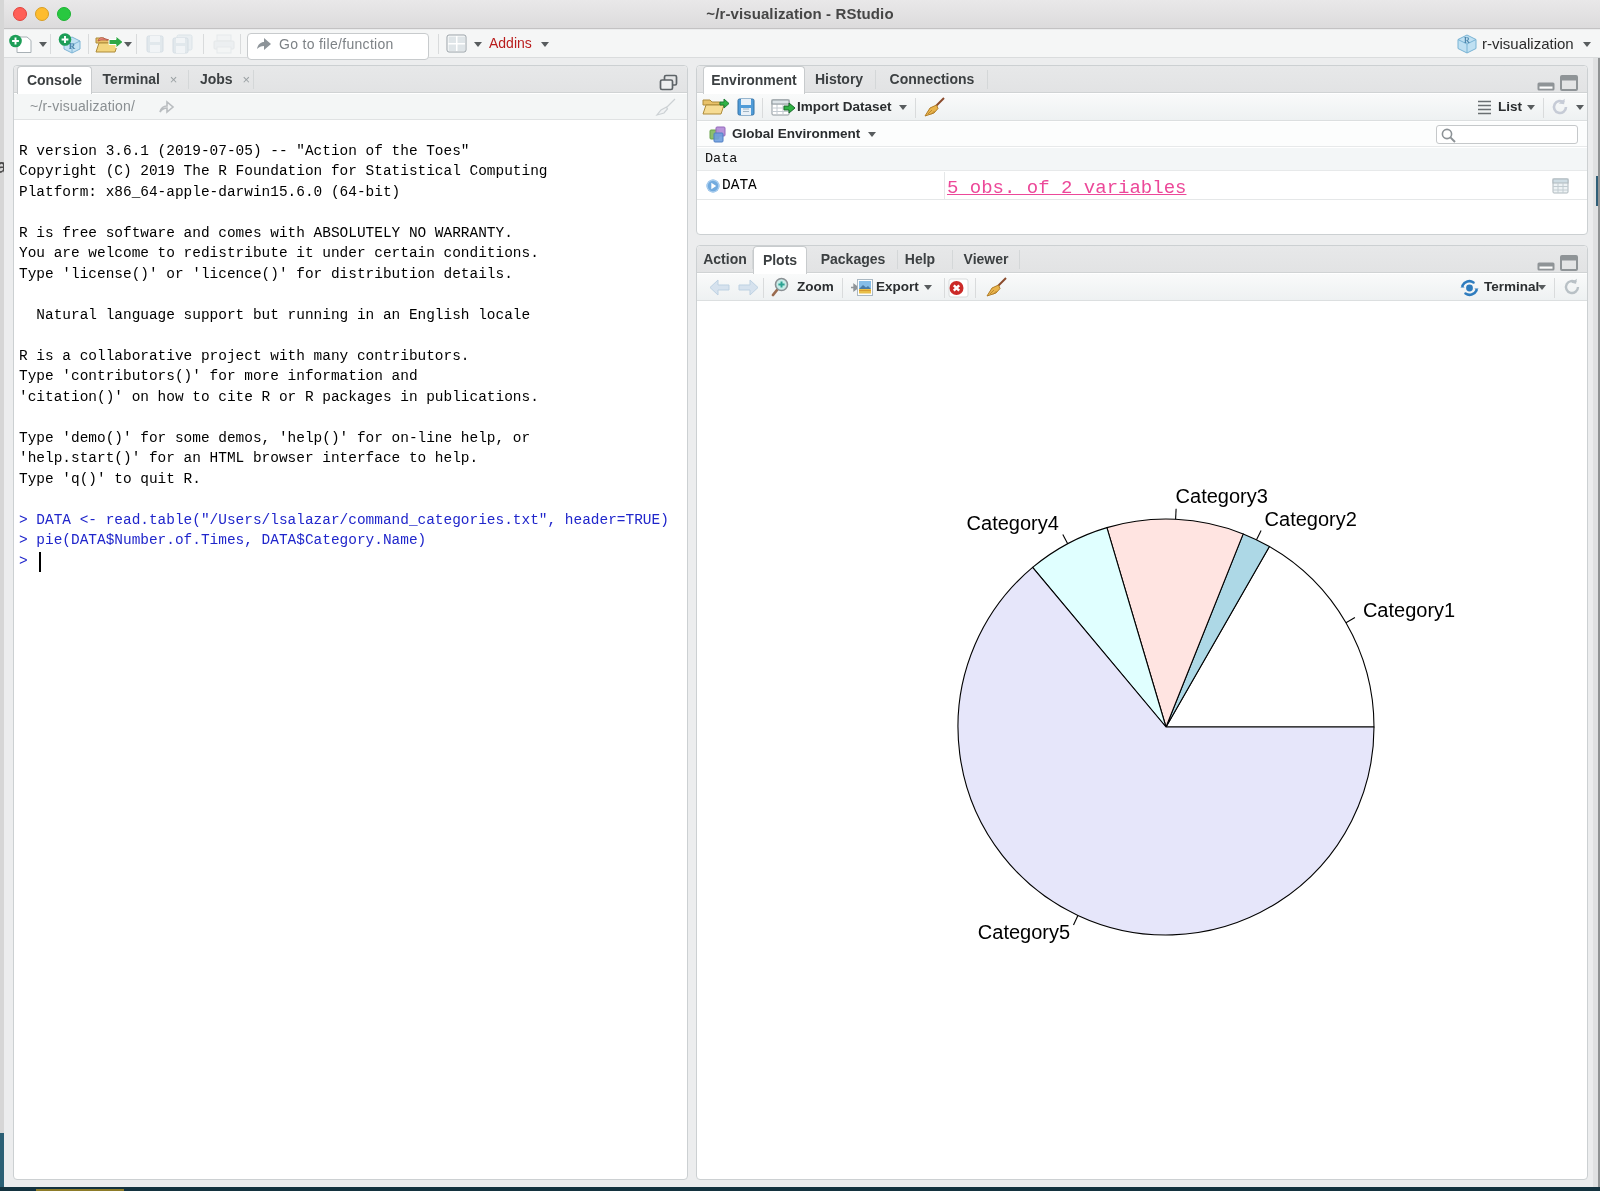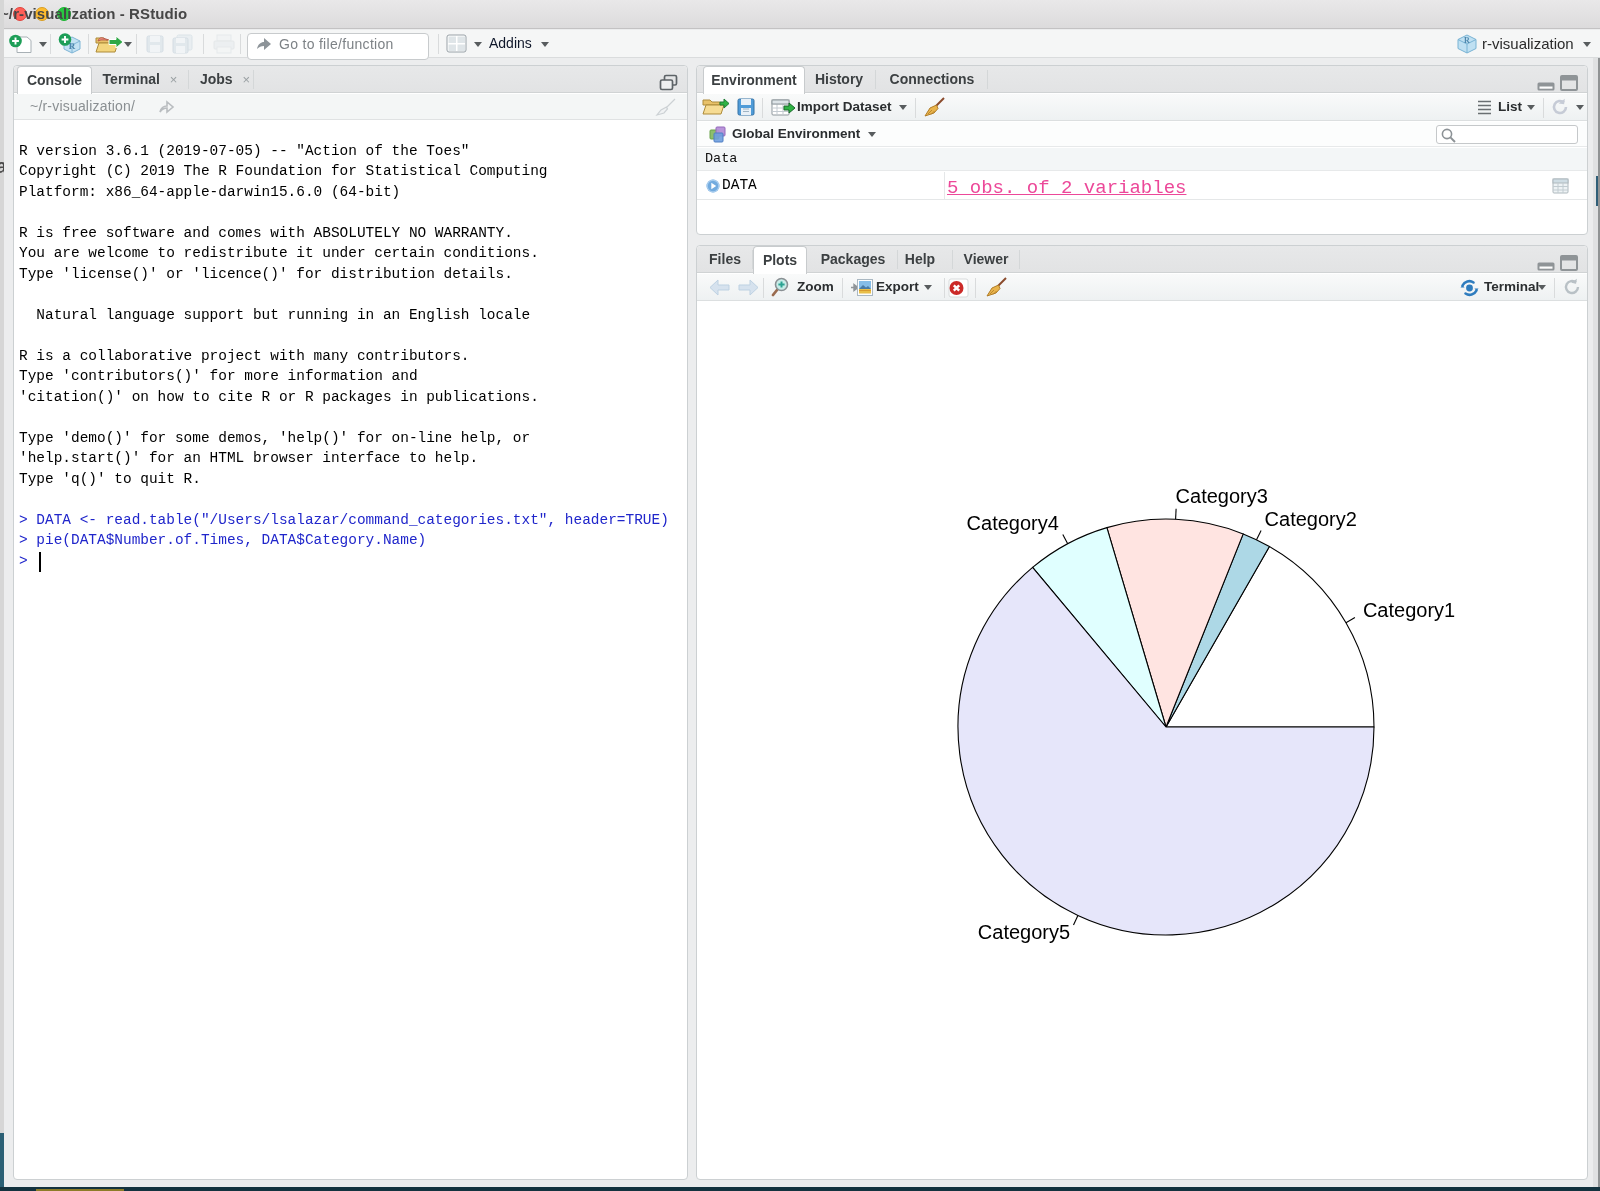--- a/index.html
+++ b/index.html
@@ -2,21 +2,21 @@
 <html><head>
 <meta charset="utf-8">
 <style>
 * { margin:0; padding:0; box-sizing:border-box; }
 html,body { width:1600px; height:1191px; overflow:hidden; }
 body { position:relative; font-family:"Liberation Sans", sans-serif; background:#e2e3e4; }
 .abs { position:absolute; }
 #win { position:absolute; left:0; top:0; width:1600px; height:1187px; background:#ecedee; border-radius:0 0 6px 6px; }
 #titlebar { position:absolute; left:0; top:0; width:100%; height:29px; background:linear-gradient(#e9e8e9, #dcdbdc); border-bottom:1px solid #c3c2c3; }
 .tl { position:absolute; top:7px; width:14px; height:14px; border-radius:50%; }
-#title { position:absolute; top:5px; left:0; width:100%; text-align:left; font-size:15px; font-weight:bold; color:#464646; letter-spacing:0.1px; }
+#title { position:absolute; top:5px; left:0; width:100%; text-align:center; font-size:15px; font-weight:bold; color:#464646; letter-spacing:0.1px; }
 #toolbar { position:absolute; left:0; top:30px; width:100%; height:28px; background:#f5f6f6; border-bottom:1px solid #dadcdd; }
 .tsep { position:absolute; top:4px; width:1px; height:20px; background:#d9dbdc; }
 
 .pane { position:absolute; background:#fff; border:1px solid #ccd0d2; border-radius:4px; }
 .tabstrip { position:absolute; left:0; top:0; width:100%; height:27px; background:linear-gradient(#e7e8e9,#e2e3e4); border-bottom:1px solid #d0d3d4; border-radius:4px 4px 0 0; }
 .tab { position:absolute; top:0; height:27px; font-size:14px; font-weight:bold; color:#3c4042; line-height:26px; text-align:center; }
 .tab.active { background:#fff; border-left:1px solid #c8cbcd; border-right:1px solid #c8cbcd; border-top:1px solid #c8cbcd; border-radius:4px 4px 0 0; height:28px; }
 .tab .x { font-weight:normal; color:#9aa0a3; font-size:13px; margin-left:6px; }
 .ptool { position:absolute; left:0; width:100%; background:linear-gradient(#f9fafa,#eef1f2); border-bottom:1px solid #dcdfe0; }
 .tbtxt { font-size:13.5px; font-weight:bold; color:#2b2e30; }
@@ -105,21 +105,21 @@
     <div class="tsep" style="left:438px;"></div>
     
     <svg class="abs" style="left:446px;top:4px;" width="21" height="19" viewBox="0 0 21 19">
       <rect x="1" y="1" width="19" height="17" rx="2" fill="#fff" stroke="#98a1a7"></rect>
       <rect x="2.5" y="2.5" width="7.5" height="6.5" fill="#dfe5e8"></rect>
       <rect x="11.5" y="2.5" width="7.5" height="6.5" fill="#dfe5e8"></rect>
       <rect x="2.5" y="10.5" width="7.5" height="6.5" fill="#dfe5e8"></rect>
       <rect x="11.5" y="10.5" width="7.5" height="6.5" fill="#dfe5e8"></rect>
     </svg>
     <div class="caret abs" style="left:474px;top:12px;"></div>
-    <div class="abs" style="left:489px;top:5px;font-size:14px;color:#0f172a;">Addins</div>
+    <div class="abs" style="left:489px;top:5px;font-size:14px;color:#b91c1c;">Addins</div>
     <div class="caret abs" style="left:541px;top:12px;"></div>
     
     <svg class="abs" style="left:1457px;top:4px;" width="20" height="20" viewBox="0 0 20 20">
       <path d="M10,1 L19,5.5 V14.5 L10,19 L1,14.5 V5.5 Z" fill="#bfe0f2" stroke="#79b3d4"></path>
       <path d="M1,5.5 L10,10 L19,5.5 M10,10 V19" fill="none" stroke="#79b3d4"></path>
       <text x="10" y="9" font-size="8" font-weight="bold" fill="#4d87ad" text-anchor="middle" font-family="Liberation Serif,serif">R</text>
     </svg>
     <div class="abs" style="left:1482px;top:5px;font-size:15px;color:#2b2b2b;">r-visualization</div>
     <div class="caret abs" style="left:1583px;top:12px;"></div>
   </div>
@@ -253,21 +253,21 @@
       <svg class="abs" style="left:855px;top:6px;" width="17" height="16" viewBox="0 0 17 16">
         <rect x="1" y="1" width="15" height="14" rx="1" fill="#eef3f5" stroke="#aeb8bd"></rect>
         <rect x="1" y="1" width="15" height="4" fill="#cfdde4" stroke="#aeb8bd"></rect>
         <path d="M1,8.5 h15 M1,12 h15 M6,5 v10 M11,5 v10" stroke="#c2ccd1" stroke-width="1"></path>
       </svg>
     </div>
   </div>
 
   <div class="pane" id="paneP" style="left:696px;top:245px;width:892px;height:935px;">
     <div class="tabstrip">
-      <div class="tab" style="left:2px;width:52px;">Files</div>
+      <div class="tab" style="left:2px;width:52px;">Action</div>
       <div class="abs" style="left:55px;top:4px;width:1px;height:19px;background:#d4d7d8;"></div>
       <div class="tab active" style="left:56px;width:54px;">Plots</div>
       <div class="tab" style="left:111px;width:90px;">Packages</div>
       <div class="abs" style="left:200px;top:4px;width:1px;height:19px;background:#d4d7d8;"></div>
       <div class="tab" style="left:196px;width:54px;">Help</div>
       <div class="abs" style="left:255px;top:4px;width:1px;height:19px;background:#d4d7d8;"></div>
       <div class="tab" style="left:256px;width:66px;">Viewer</div>
       <div class="abs" style="left:322px;top:4px;width:1px;height:19px;background:#d4d7d8;"></div>
       <svg class="abs" style="left:840px;top:16px;" width="18" height="9" viewBox="0 0 18 9">
         <rect x="0.5" y="0.5" width="17" height="8" rx="1.5" fill="#8f9497"></rect>

